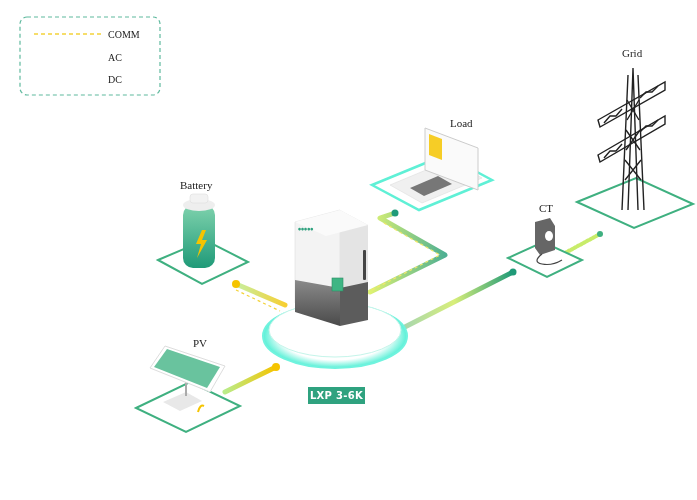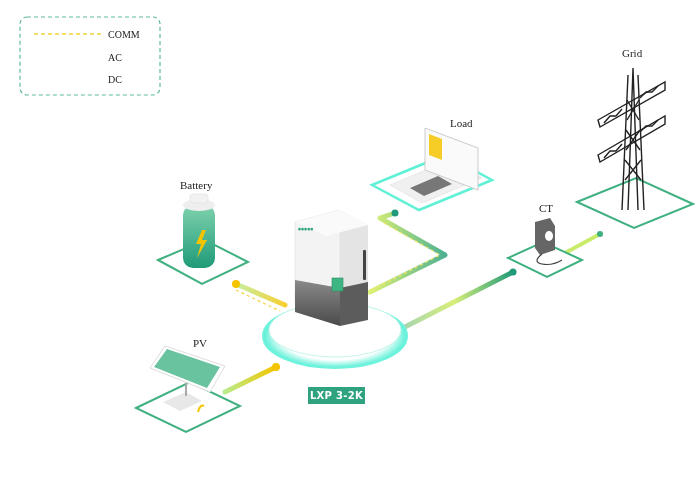--- a/index.html
+++ b/index.html
@@ -142,13 +142,13 @@
       <path d="M625 180 L641 160 M641 180 L625 160 M626 150 L640 130 M640 150 L626 130 M627 120 L639 100 M639 120 L627 100"></path>
       <path d="M598 120 L665 82 L665 90 L600 127 Z"></path>
       <path d="M598 155 L665 116 L665 124 L600 162 Z"></path>
       <path d="M604 123 L610 116 L616 116 L622 109 M640 98 L646 92 L652 92 L658 86"></path>
       <path d="M604 158 L610 151 L616 151 L622 144 M640 132 L646 126 L652 126 L658 120"></path>
     </g>
     <text x="622" y="57" class="lbl">Grid</text>
   </g>
 </svg>
 
-<div class="badge">LXP 3-2K</div>
+<div class="badge">LXP 3-6K</div>
 
 </body></html>

